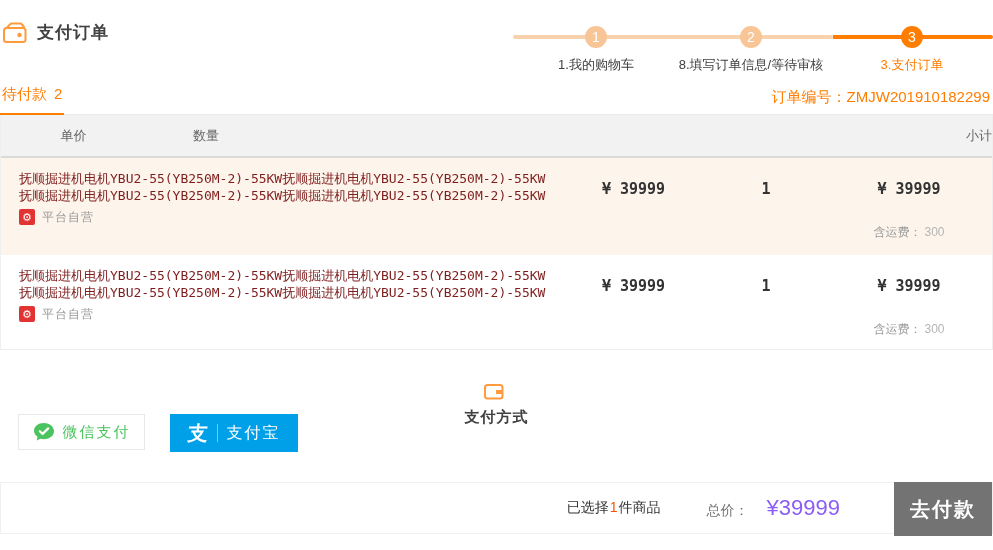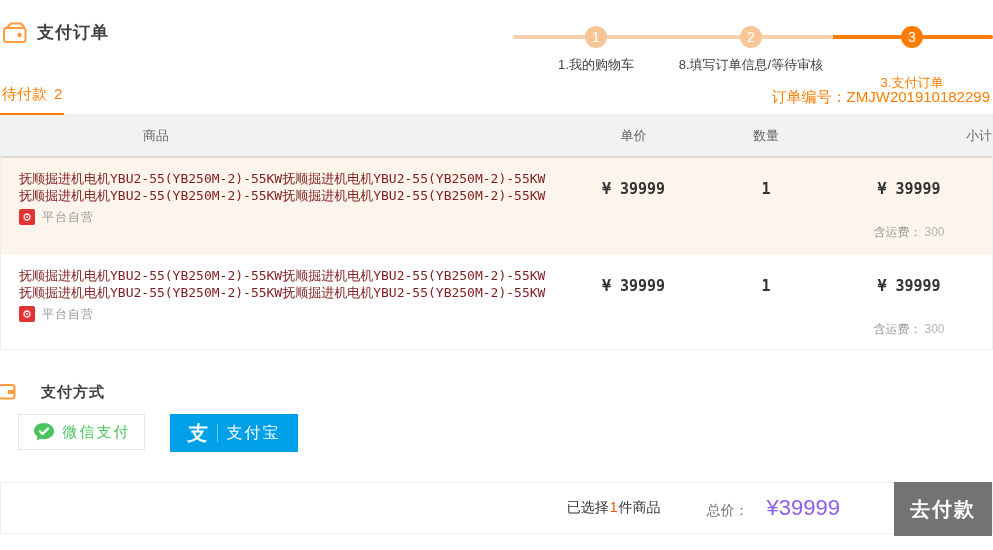--- a/index.html
+++ b/index.html
@@ -29,21 +29,21 @@
   .step-circle.inactive { background: #F7C596; }
   .step-circle.active { background: #FF7D01; }
   .step-circle.s1 { left: 75px; }
   .step-circle.s2 { left: 230px; }
   .step-circle.s3 { left: 391px; }
   .step-label { position: absolute; top: 30px; font-size: 13px; white-space: nowrap; text-align: center; }
   .step-label.inactive { color: #404040; }
   .step-label.active { color: #FF7D01; }
   .step-label.l1 { left: 86px; transform: translateX(-50%); }
   .step-label.l2 { left: 241px; transform: translateX(-50%); }
-  .step-label.l3 { left: 402px; transform: translateX(-50%); margin-top: 18px; }
+  .step-label.l3 { left: 402px; transform: translateX(-50%); }
 
   
   .tabbar { position: relative; margin-top: 7px; height: 30px; border-bottom: 1px solid #EBEBEB; }
   .tab {
     display: inline-block; height: 30px; padding: 0 2px;
     border-bottom: 2px solid #FF7D01; color: #FF7D01; font-size: 15px; cursor: pointer;
   }
   .tab .count { margin-left: 7px; }
   .order-no { position: absolute; right: 3px; top: 3px; font-size: 15px; color: #FF7D01; }
 
@@ -79,21 +79,21 @@
   .td.sub { flex: 1; text-align: center; padding-top: 22px; }
   .money, .qtyv {
     font-family: "DejaVu Sans Mono", "Liberation Mono", monospace;
     font-size: 15px; font-weight: bold; color: #333;
   }
   .ship { margin-top: 26px; font-size: 12px; color: #999; }
   .ship .shipv { color: #B5B5B5; margin-left: 3px; }
 
   
   .pay-section { margin-top: 32px; }
-  .pay-title { display: flex; align-items: center; gap: 23px; margin-left: 0; height: 20px; }
+  .pay-title { display: flex; align-items: center; gap: 6px; margin-left: 0; height: 20px; flex-direction: column; }
   .pay-icon { margin-left: -4px; display: inline-flex; }
   .pay-title-text { font-size: 15px; font-weight: bold; color: #404040; letter-spacing: 1px; }
   .pay-buttons { margin-top: 12px; margin-left: 18px; display: flex; gap: 25px; }
   .btn-wechat {
     width: 127px; height: 36px; background: #fff; border: 1px solid #E8E8E8;
     display: flex; align-items: center; justify-content: center; gap: 8px;
     color: #4BC45F; font-size: 15px; letter-spacing: 2px; cursor: pointer;
     font-family: "Liberation Sans", sans-serif;
   }
   .btn-alipay {
@@ -154,23 +154,20 @@
     <div class="tab">
       <span>待付款</span><span class="count">2</span>
     </div>
     <div class="order-no">
       <span>订单编号：</span><span>ZMJW201910182299</span>
     </div>
   </div>
 
   <div class="table">
     <div class="thead">
-      <div class="th product">
-          <span>商品</span>
-        </div>
       <div class="th unit">单价</div>
       <div class="th qty">数量</div>
       <div class="th sub">小计</div>
     </div>
 
     <div class="trow alt r1">
       <div class="td product">
         <div class="pname">抚顺掘进机电机YBU2-55(YB250M-2)-55KW抚顺掘进机电机YBU2-55(YB250M-2)-55KW抚顺掘进机电机YBU2-55(YB250M-2)-55KW抚顺掘进机电机YBU2-55(YB250M-2)-55KW</div>
         <div class="ptag">
           <span class="tag-icon">⚙</span>

